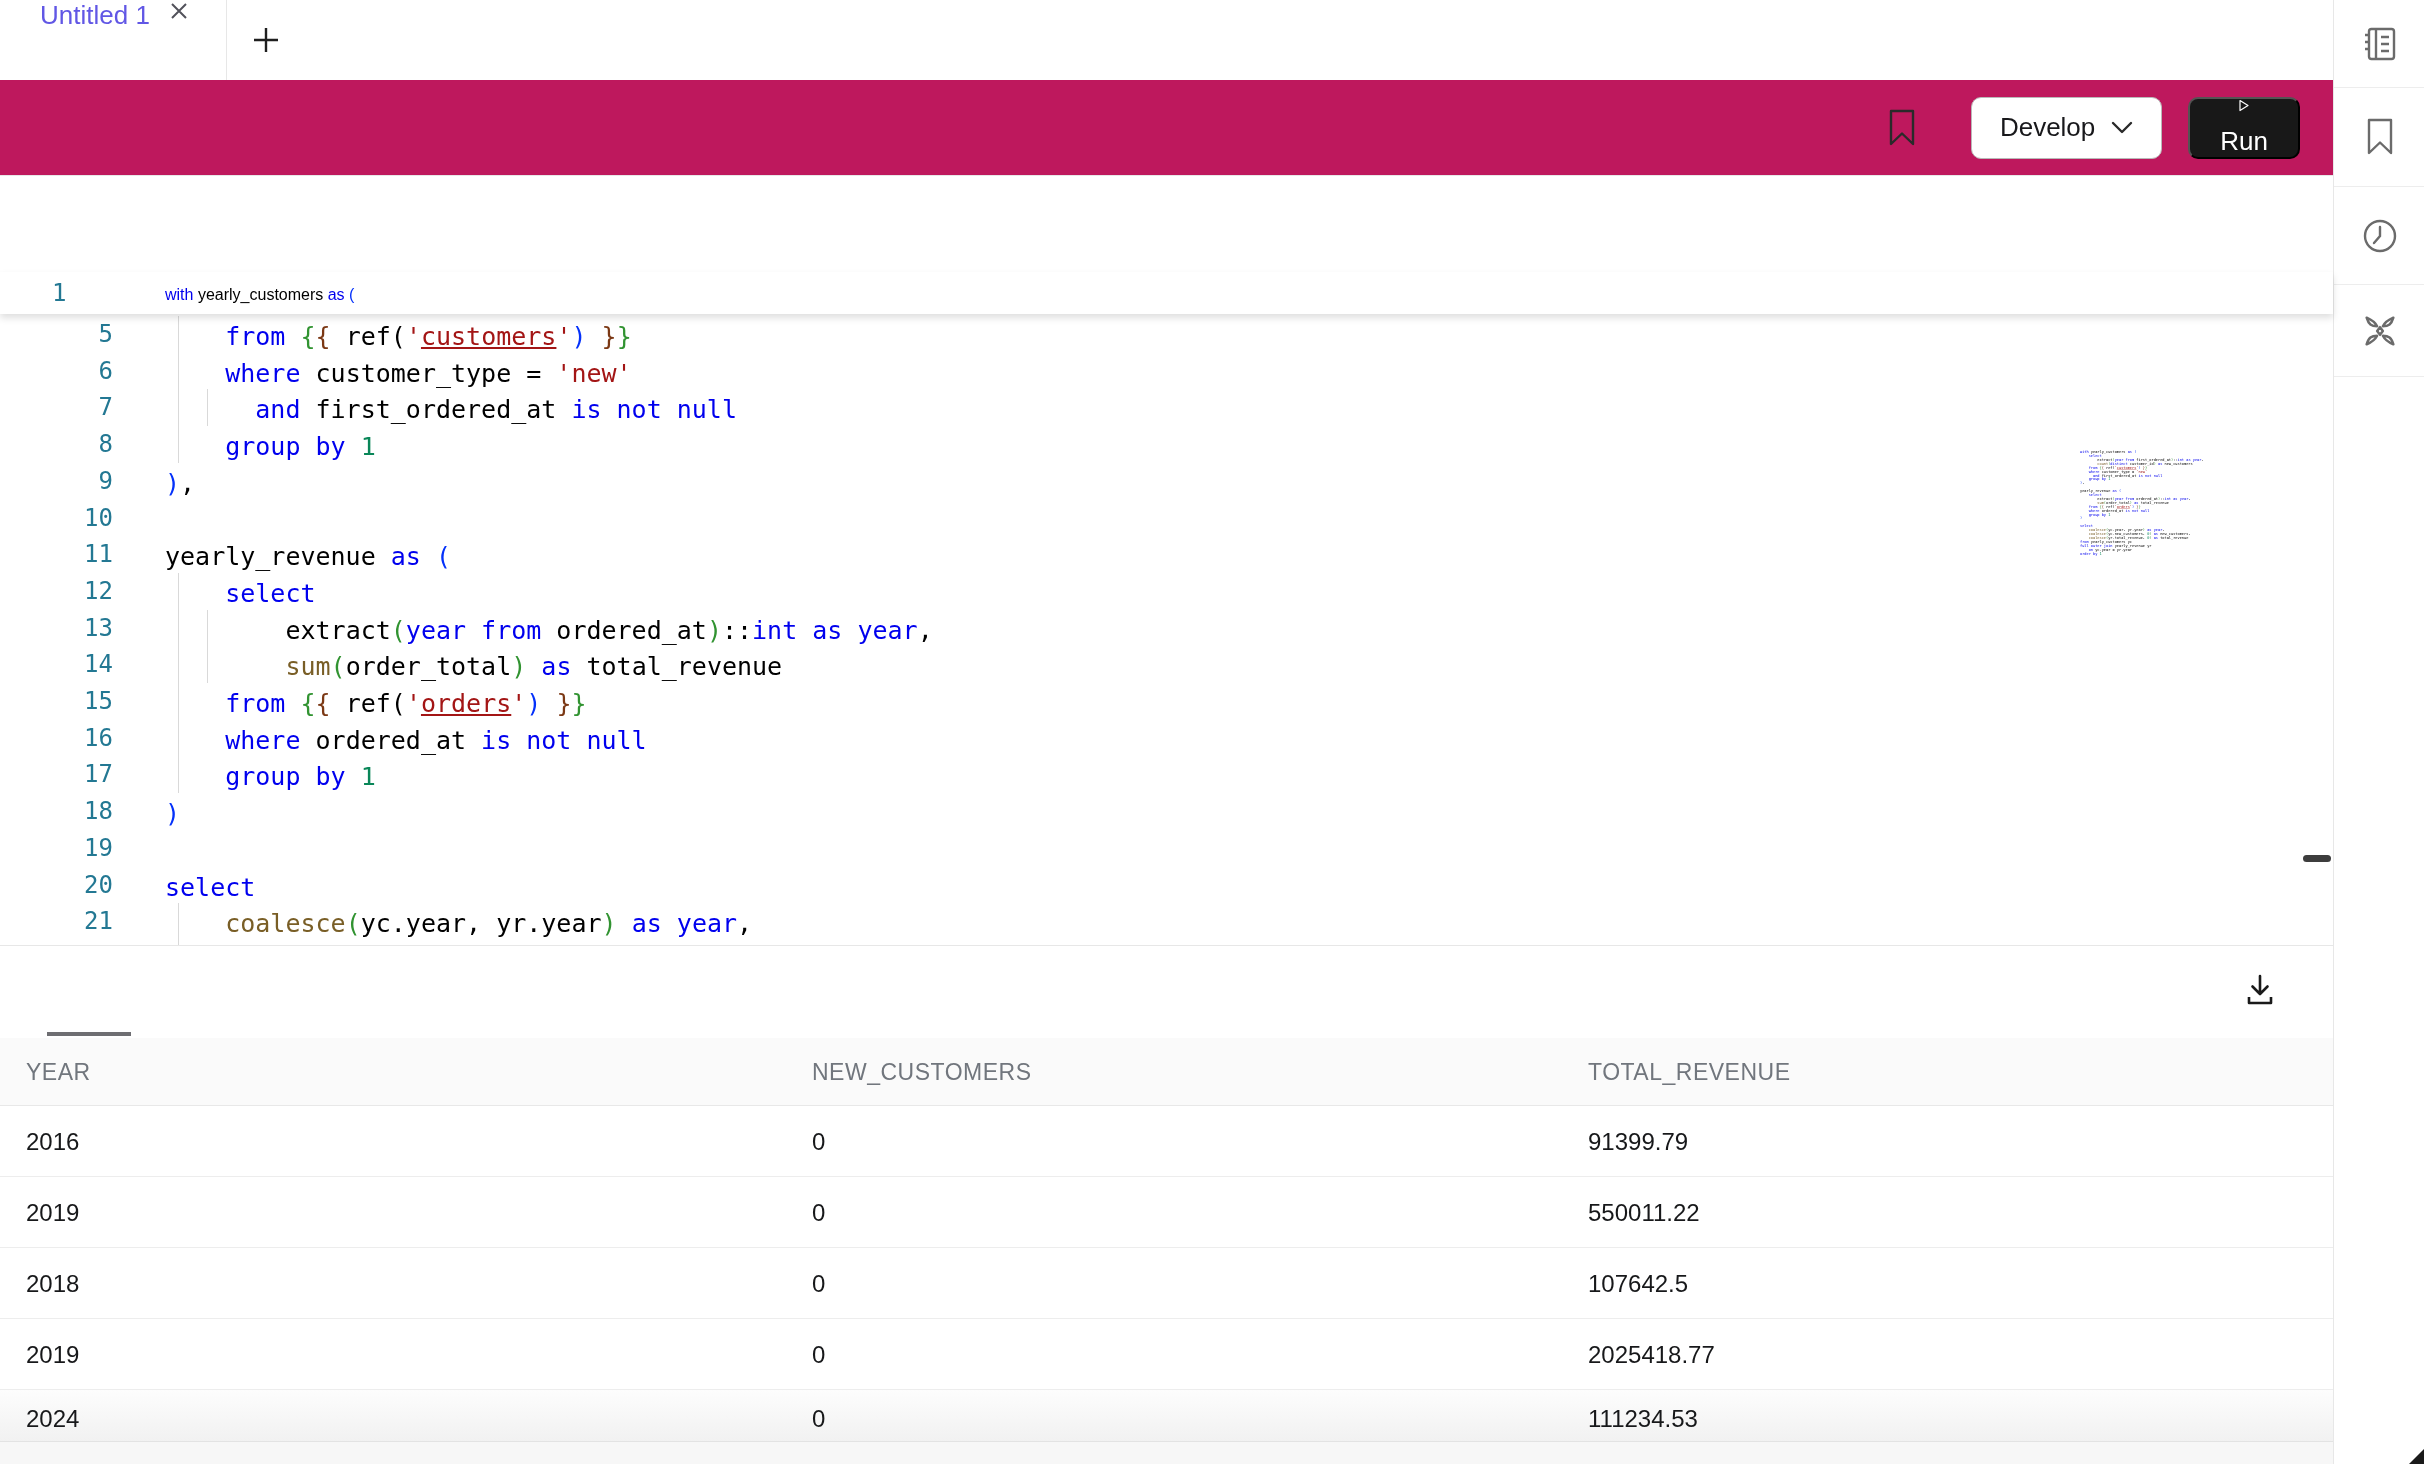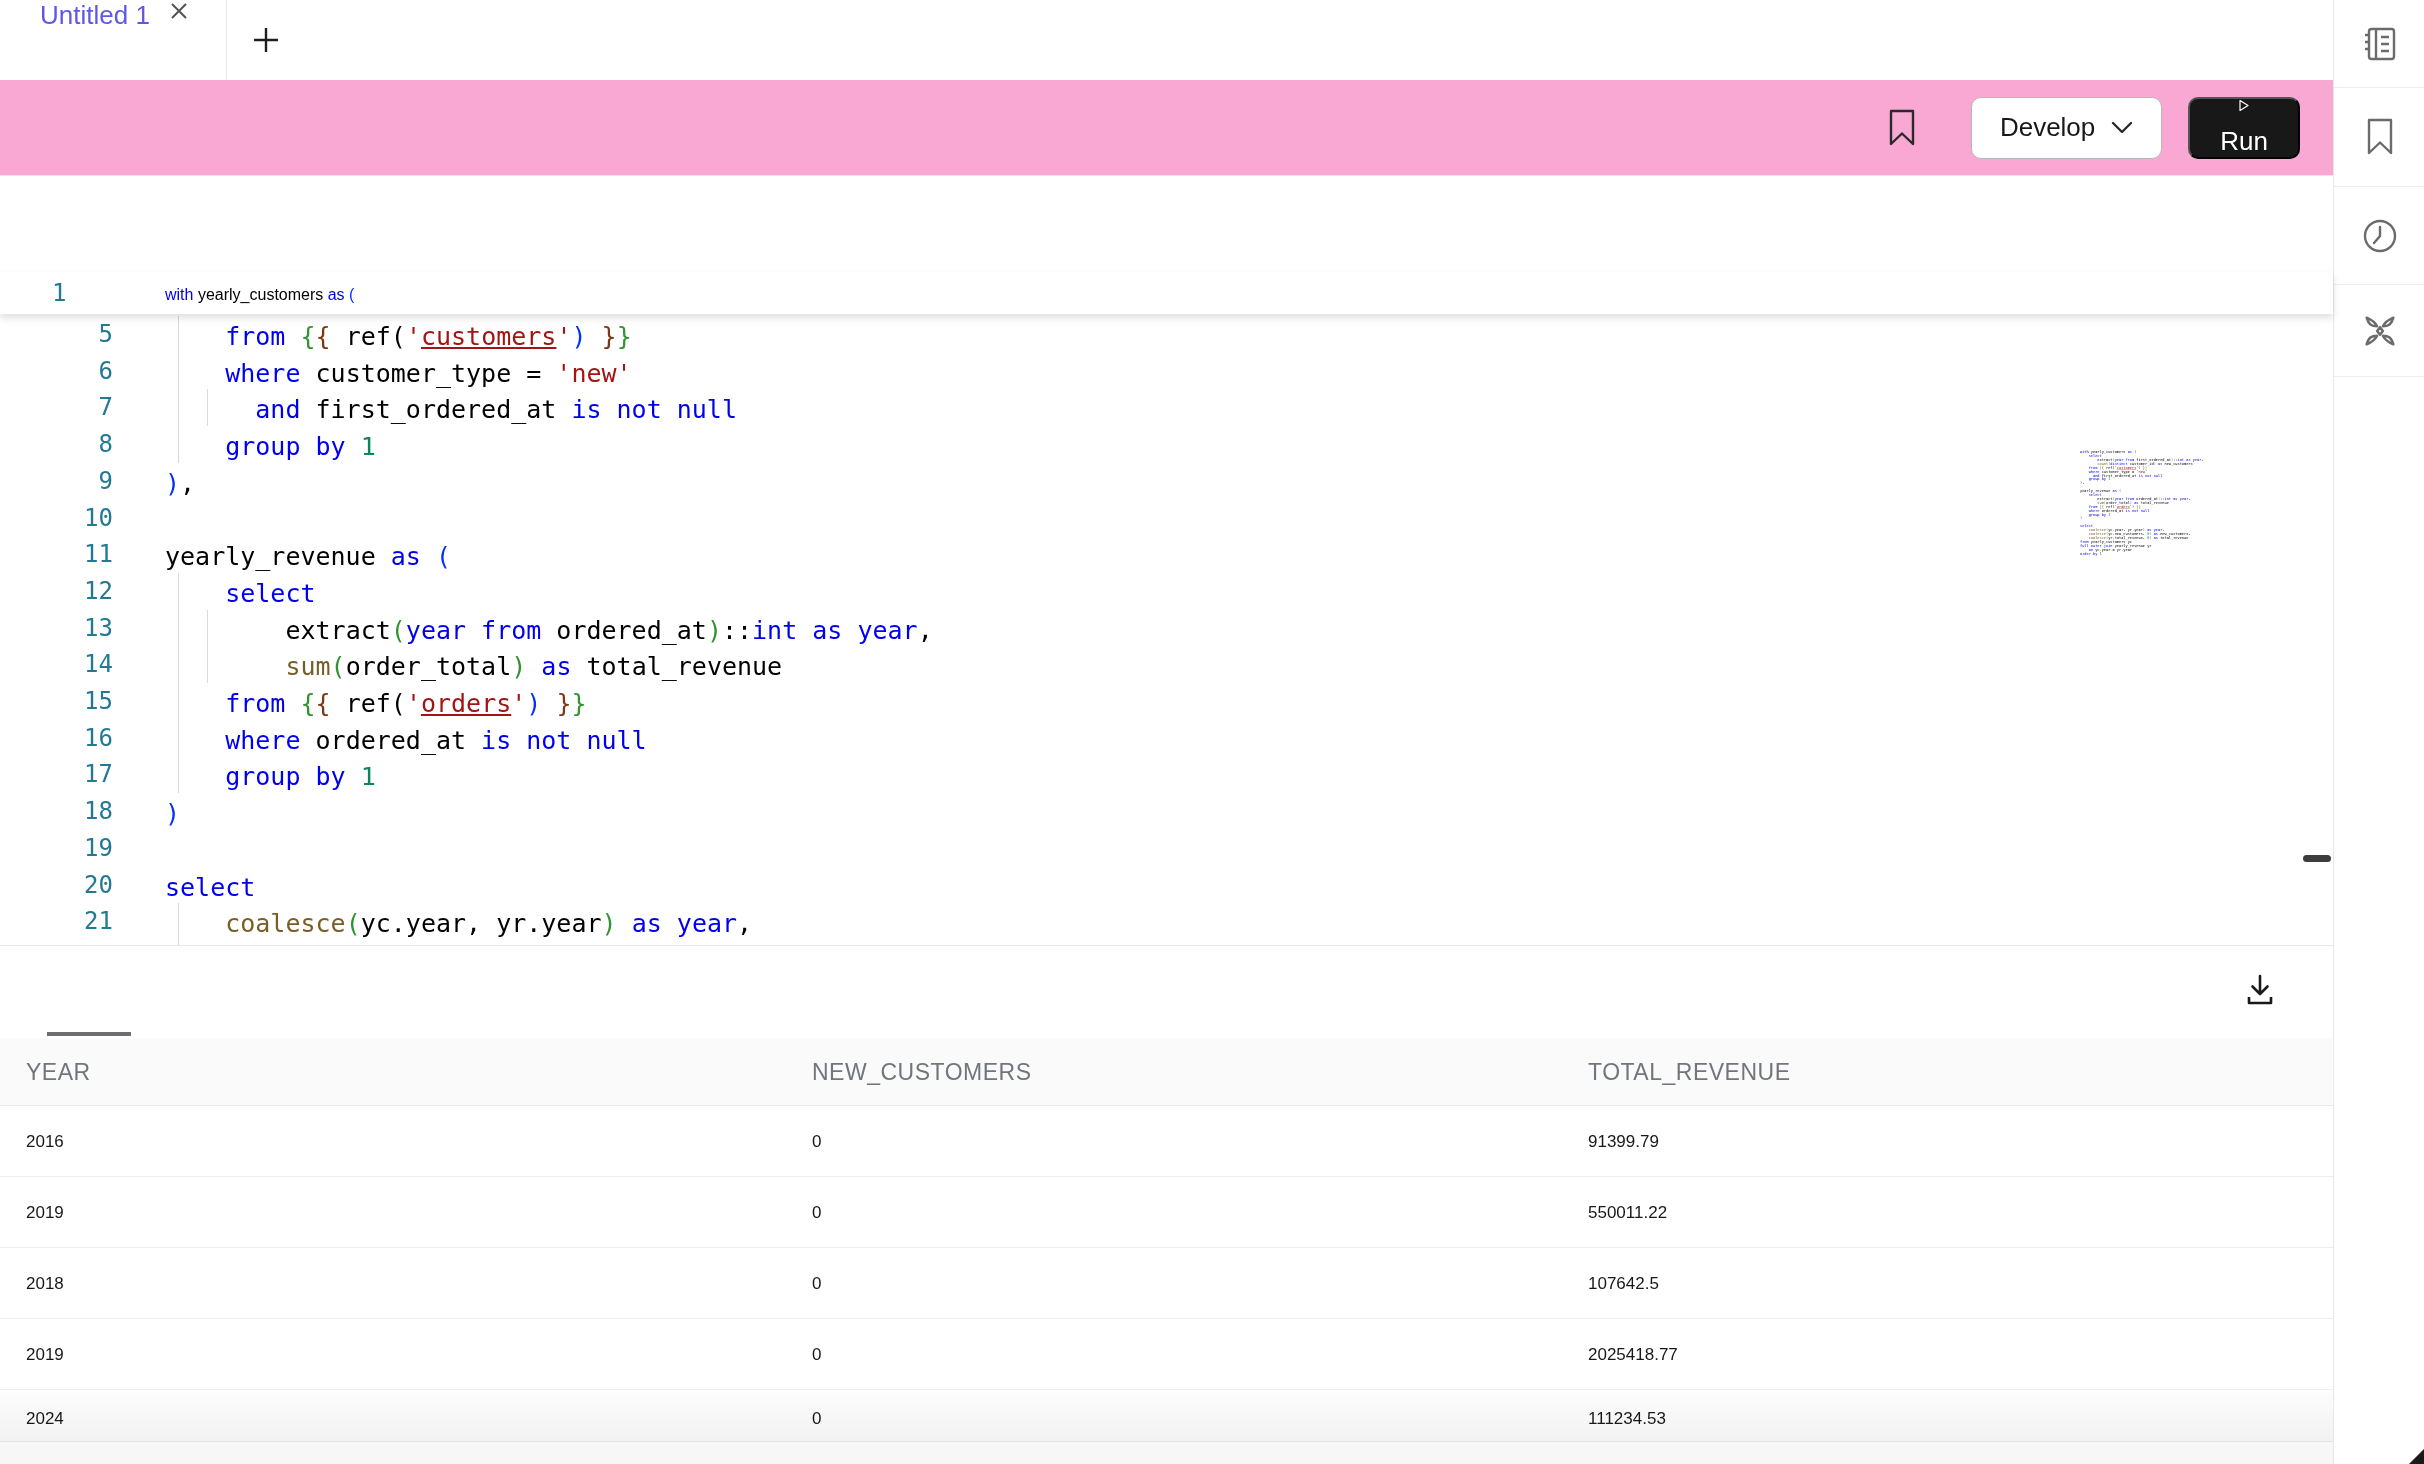--- a/index.html
+++ b/index.html
@@ -9,21 +9,21 @@
 
   
   .tabbar{position:absolute;left:0;top:0;width:2424px;height:80px;border-bottom:1px solid #e7e7e7;background:#fff;}
   .tab{position:absolute;left:0;top:0;width:227px;height:80px;border-right:1px solid #e7e7e7;
        display:flex;align-items:flex-start;padding-left:40px;box-sizing:border-box;gap:18px;}
   .tab-title{color:#6157e5;font-size:26px;}
   .tab-close{display:flex;align-items:center;}
   .plus-btn{position:absolute;left:244px;top:18px;width:44px;height:44px;display:flex;align-items:center;justify-content:center;}
 
   
-  .toolbar{position:absolute;left:0;top:80px;width:2333px;height:96px;border-bottom:1px solid #e7e7e7;background:#f9a8d4;
+  .toolbar{position:absolute;left:0;top:80px;width:2333px;height:96px;border-bottom:1px solid #e7e7e7;background:#be185d;
            display:flex;align-items:center;justify-content:flex-end;box-sizing:border-box;padding-right:33px;}
   .tb-bookmark{margin-right:54px;display:flex;}
   .btn-develop{height:62px;padding:0 28px;border:1.6px solid #b9b9b9;border-radius:10px;background:#fff;
                display:flex;align-items:center;gap:16px;font-size:26px;color:#18181b;margin-right:26px;box-sizing:border-box;}
   .btn-run{height:62px;padding:0 30px;border-radius:10px;background:#181818;color:#fff;
            display:flex;align-items:center;gap:14px;font-size:26px;flex-direction:column;}
 
   
   .badge-success{position:absolute;left:39px;top:205px;height:57px;border-radius:12px;background:#e9f8ee;
                  display:flex;align-items:center;gap:13px;padding:0 22px 0 14px;}
@@ -68,21 +68,21 @@
   .results{position:absolute;left:0;top:946px;width:2333px;height:495px;background:#fff;}
   .rtabs{position:absolute;left:52px;top:0;height:92px;display:flex;align-items:center;gap:51px;}
   .rtab{font-size:26px;color:#3f3f46;}
   .rtab.active{color:#111;font-weight:bold;}
   .tab-underline{position:absolute;left:47px;top:86px;width:84px;height:4px;background:#6e6e72;}
   .download{position:absolute;left:2238px;top:22px;width:44px;height:44px;display:flex;align-items:center;justify-content:center;}
   .thead{position:absolute;left:0;top:92px;width:2333px;height:68px;background:#fafafa;border-bottom:1px solid #e8e8e8;box-sizing:border-box;}
   .th{position:absolute;top:0;height:68px;line-height:68px;color:#71767d;font-size:23px;letter-spacing:0.5px;font-weight:500;}
   .trow{position:absolute;left:0;width:2333px;height:71px;border-bottom:1px solid #ededed;box-sizing:border-box;background:#fff;}
   .trow.row-last{background:linear-gradient(180deg,#fdfdfd,#f1f1f1);border-bottom:none;height:52px;}
-  .td{position:absolute;top:0;height:71px;line-height:71px;color:#17181a;font-size:17px;}
+  .td{position:absolute;top:0;height:71px;line-height:71px;color:#17181a;font-size:24px;}
   .row-last .td{height:52px;line-height:58px;}
   .col0{left:26px;} .col1{left:812px;} .col2{left:1588px;}
   .hstrip{position:absolute;left:0;top:1441px;width:2333px;height:23px;background:#f7f7f7;border-top:1px solid #e3e3e3;box-sizing:border-box;}
 
   
   .sidebar{position:absolute;left:2333px;top:0;width:91px;height:1464px;border-left:1px solid #e7e7e7;background:#fff;}
   .side-sec{width:91px;display:flex;align-items:center;justify-content:center;border-bottom:1px solid #ededed;box-sizing:border-box;}
   .corner-tri{position:absolute;right:0;bottom:0;width:0;height:0;border-style:solid;
               border-width:0 0 15px 15px;border-color:transparent transparent #1a1a1a transparent;}
   svg{display:block;}

